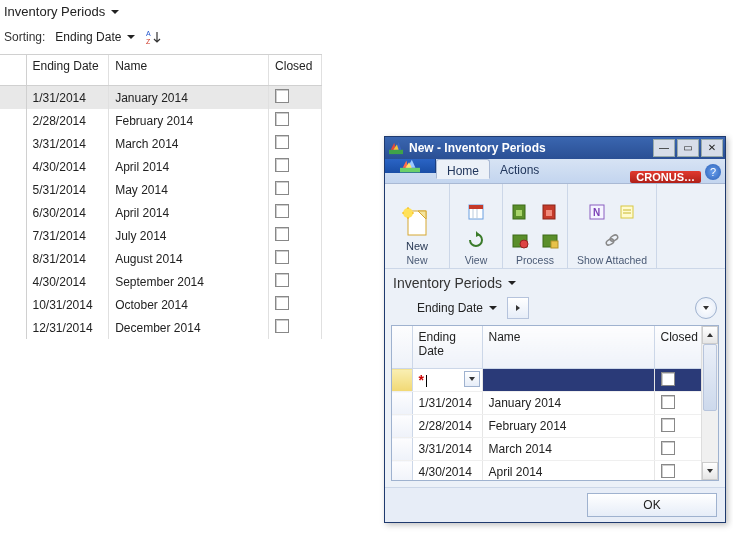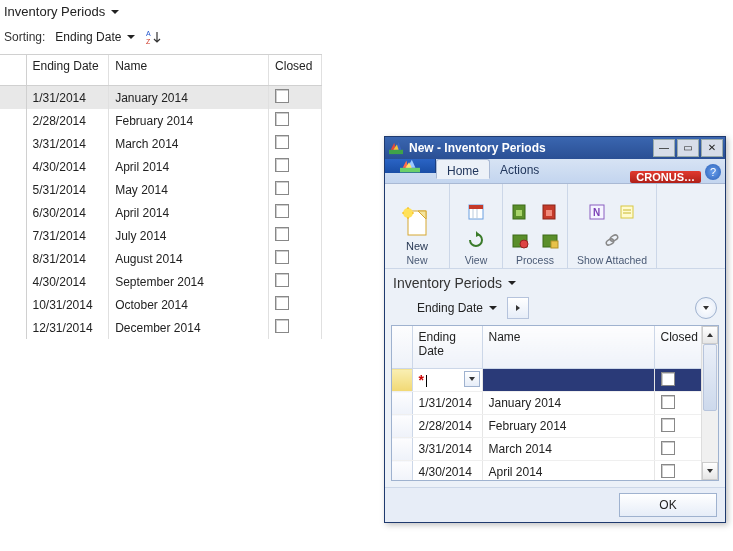--- a/index.html
+++ b/index.html
@@ -100,21 +100,21 @@
   .mcol-name { width:auto;}
   .mcol-closed { width:48px; text-align:left;}
   .cursor-line { display:inline-block; width:1px; height:12px; background:#000; vertical-align:middle; margin-left:2px;}
 
   .scrollbar-v { position:absolute; right:0; top:0; bottom:0; width:16px; background:#f0f0f0; border-left:1px solid #ddd; display:flex; flex-direction:column;}
   .sb-btn { height:16px; background:linear-gradient(#fff,#e6e6e6); border:1px solid #ccc; display:flex; align-items:center; justify-content:center;}
   .sb-track { flex:1; position:relative;}
   .sb-thumb { position:absolute; left:1px; right:1px; top:0; height:55%; background:linear-gradient(#eaeff8,#cdd9ec); border:1px solid #b7c4dc; border-radius:2px;}
 
   .btnbar { height:34px; background:#e7edf7; border-top:1px solid #ccd7e8; display:flex; align-items:center; justify-content:flex-end; padding:0 8px;}
-  .btn { min-width:72px; height:22px; background:linear-gradient(#fff,#e6edf8); border:1px solid #9fb2cf; font-size:12px; display:flex; align-items:center; justify-content:center; padding:0 12px;}
+  .btn { min-width:72px; height:22px; background:linear-gradient(#fff,#e6edf8); border:1px solid #9fb2cf; font-size:12px; display:flex; align-items:center; justify-content:center; padding:0 28px;}
   .sm-tri { width:0; height:0; border-left:3px solid transparent; border-right:3px solid transparent; display:inline-block;}
   .tri-down { border-top:4px solid #333; }
   .tri-up { border-bottom:4px solid #333; }
   .tri-right { border-top:3px solid transparent; border-bottom:3px solid transparent; border-left:4px solid #333; width:0; height:0;}
 </style>
 </head>
 <body>
 
 <div class="bg-panel">
   <div class="bg-title">

